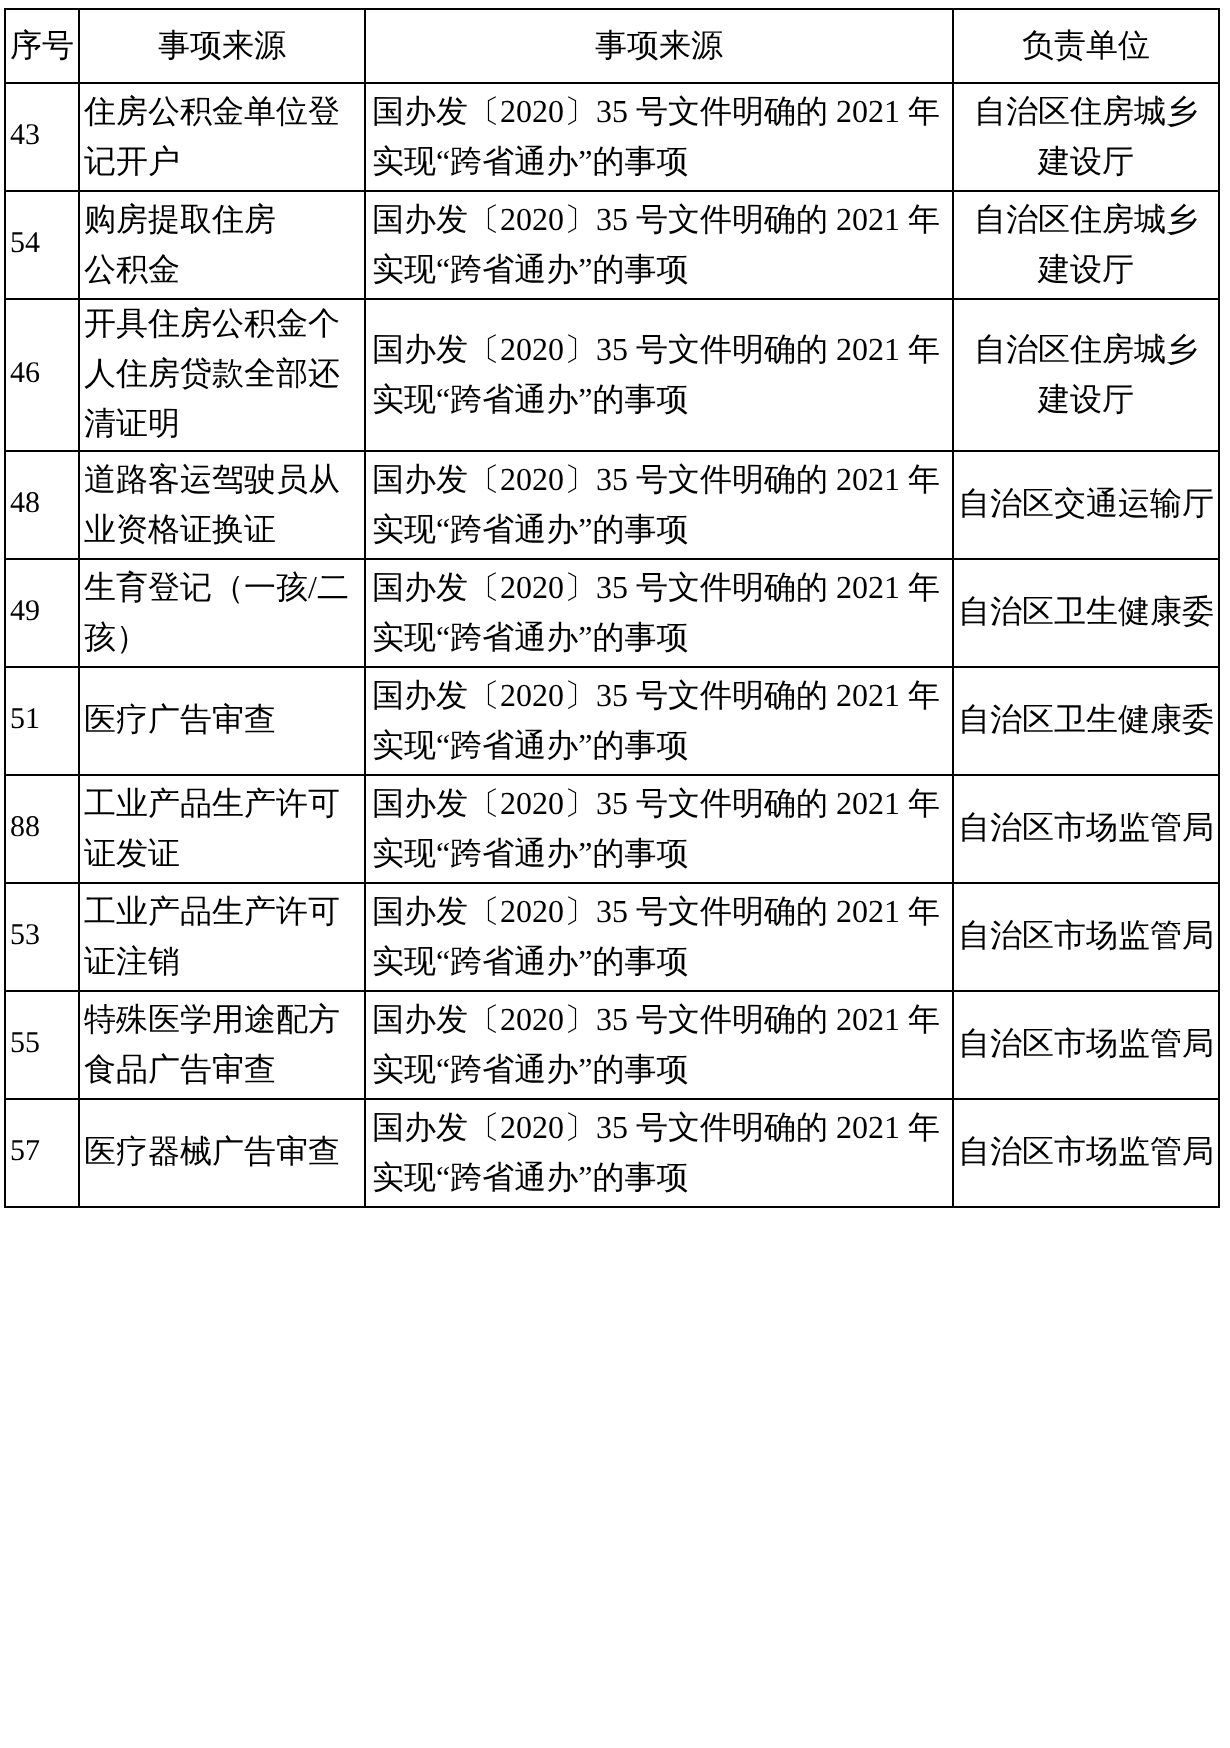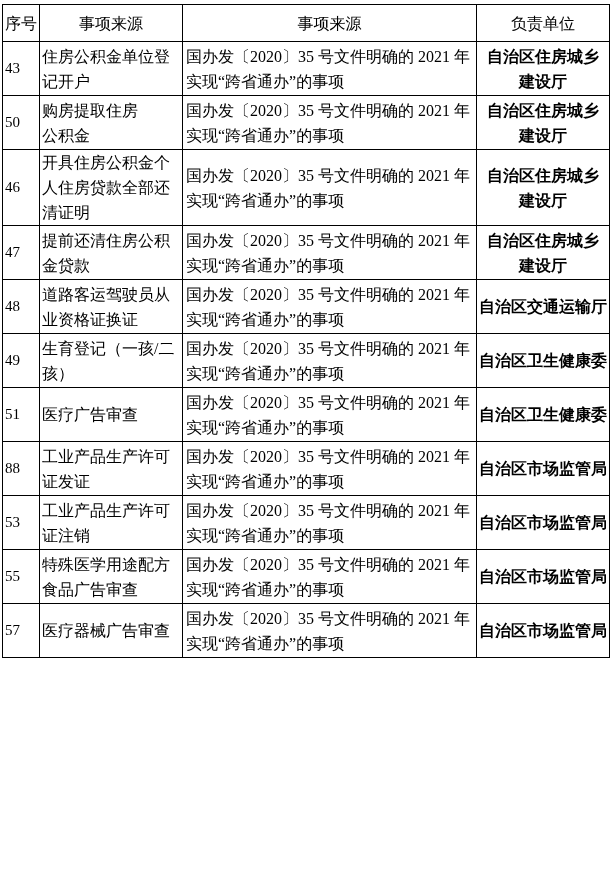--- a/index.html
+++ b/index.html
@@ -49,21 +49,20 @@
   }
   td.c-source {
     text-align: left;
     white-space: pre;
     padding-left: 3px;
     padding-right: 0;
   }
   td.c-unit {
     text-align: center;
     white-space: pre;
-    font-weight: bold;
   }
 </style>
 </head>
 <body>
 
 <table class="doc-table">
   <colgroup>
     <col class="col-num">
     <col class="col-name">
     <col class="col-source">
@@ -81,42 +80,33 @@
       <tr>
     <td class="c-num">43</td>
     <td class="c-name">住房公积金单位登
 记开户</td>
     <td class="c-source">国办发〔2020〕35 号文件明确的 2021 年
 实现“跨省通办”的事项</td>
     <td class="c-unit">自治区住房城乡
 建设厅</td>
   </tr>
       <tr>
-    <td class="c-num">50</td>
+    <td class="c-num">54</td>
     <td class="c-name">购房提取住房
 公积金</td>
     <td class="c-source">国办发〔2020〕35 号文件明确的 2021 年
 实现“跨省通办”的事项</td>
     <td class="c-unit">自治区住房城乡
 建设厅</td>
   </tr>
       <tr>
     <td class="c-num">46</td>
     <td class="c-name">开具住房公积金个
 人住房贷款全部还
 清证明</td>
-    <td class="c-source">国办发〔2020〕35 号文件明确的 2021 年
-实现“跨省通办”的事项</td>
-    <td class="c-unit">自治区住房城乡
-建设厅</td>
-  </tr>
-      <tr>
-    <td class="c-num">47</td>
-    <td class="c-name">提前还清住房公积
-金贷款</td>
     <td class="c-source">国办发〔2020〕35 号文件明确的 2021 年
 实现“跨省通办”的事项</td>
     <td class="c-unit">自治区住房城乡
 建设厅</td>
   </tr>
       <tr>
     <td class="c-num">48</td>
     <td class="c-name">道路客运驾驶员从
 业资格证换证</td>
     <td class="c-source">国办发〔2020〕35 号文件明确的 2021 年

